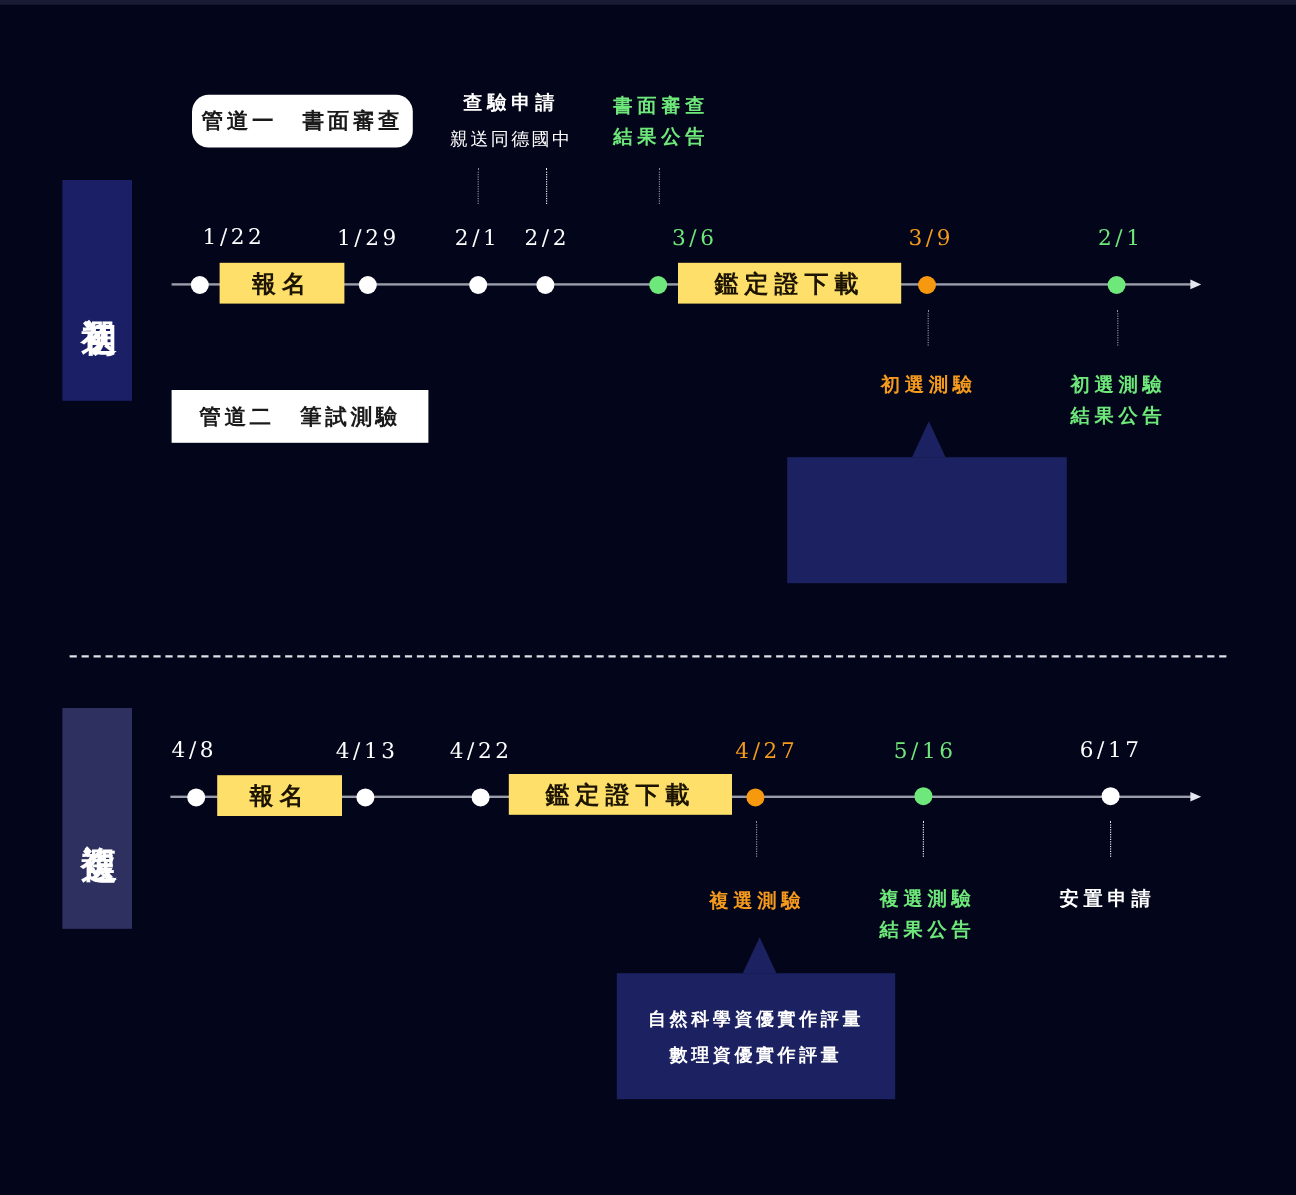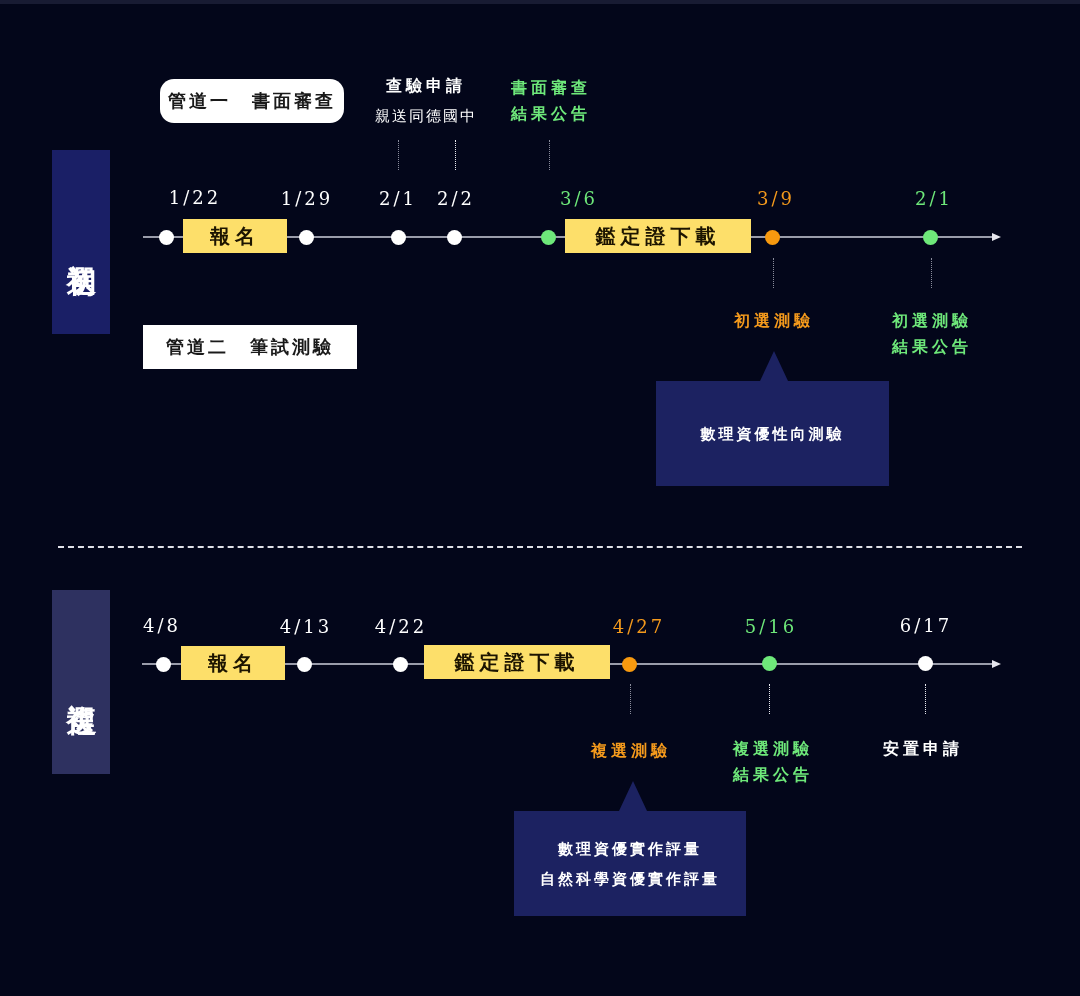--- a/index.html
+++ b/index.html
@@ -120,21 +120,20 @@
 <div class="vdots" style="left:931px; top:258px;"></div>
 
 <div class="label c-orange" style="left:774px; top:308px;">初選測驗</div>
 <div class="label c-green" style="left:932px; top:308px;">
   <div>初選測驗</div>
   <div>結果公告</div>
 </div>
 
 <div class="callout-tip" style="left:760px; top:351px;"></div>
 <div class="callout" style="left:656px; top:381px; width:233px; height:105px;">
-  <div>數理資優性向測驗</div>
 </div>
 
 <div class="dashline"></div>
 
 <div class="stage-box" style="left:52px; top:590px; height:184px; background:#2e3160;">複選</div>
 
 <div class="track" style="left:142px; top:663px; width:851px;"></div>
 <div class="arrowhead" style="left:992px; top:660px;"></div>
 
 <div class="date c-white" style="left:162px; top:615px;">4/8</div>
@@ -160,15 +159,15 @@
 
 <div class="label c-orange" style="left:631px; top:738px;">複選測驗</div>
 <div class="label c-green" style="left:773px; top:736px;">
   <div>複選測驗</div>
   <div>結果公告</div>
 </div>
 <div class="label c-white" style="left:923px; top:736px;">安置申請</div>
 
 <div class="callout-tip" style="left:619px; top:781px;"></div>
 <div class="callout" style="left:514px; top:811px; width:232px; height:105px;">
+  <div>自然科學資優實作評量</div>
   <div>數理資優實作評量</div>
-  <div>自然科學資優實作評量</div>
 </div>
 
 </body></html>

